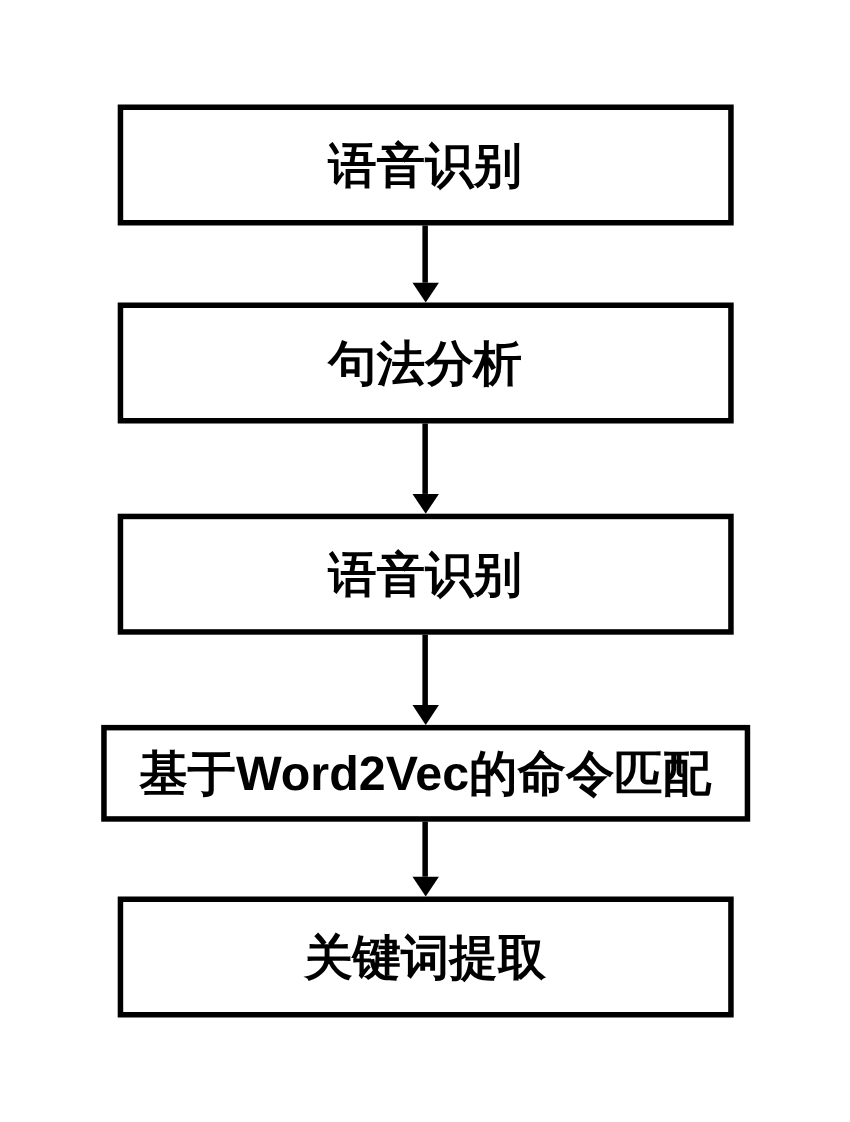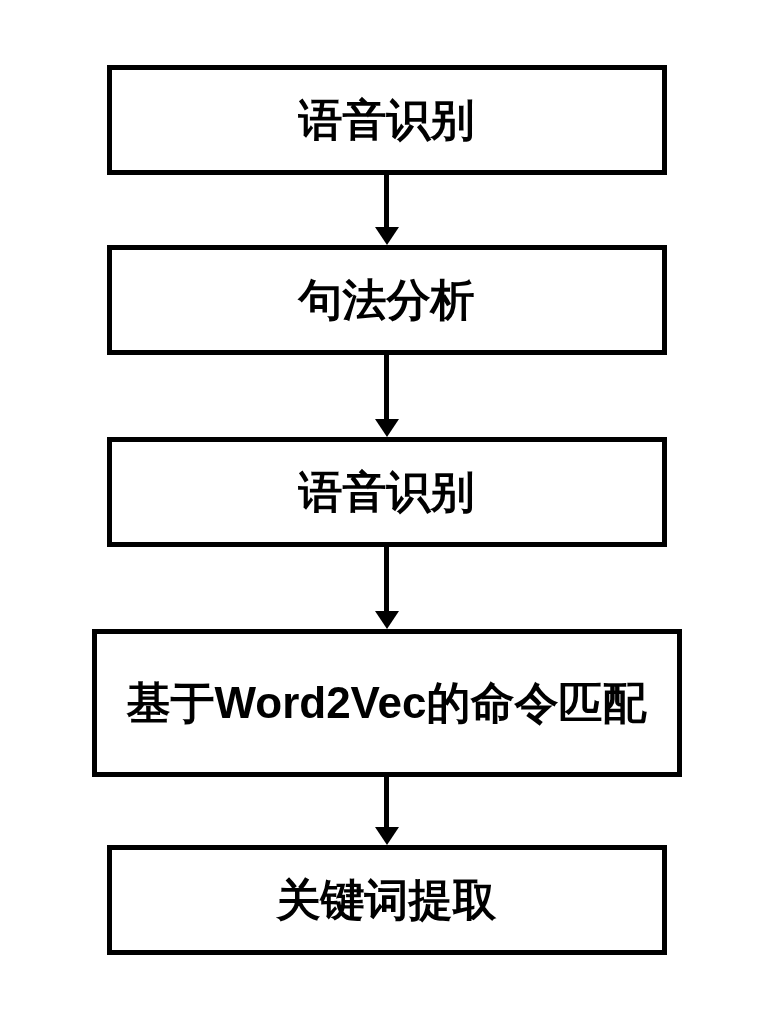--- a/index.html
+++ b/index.html
@@ -24,21 +24,21 @@
     align-items: center;
     justify-content: center;
     font-size: 44px;
     font-weight: 700;
     color: #000;
     background: #fff;
     white-space: nowrap;
     padding: 0 12px;
   }
   .box-small { width: 560px; height: 110px; }
-  .box-large { width: 590px; height: 148px; }
+  .box-large { width: 590px; height: 88px; }
   .arrow {
     display: flex;
     flex-direction: column;
     align-items: center;
   }
   .arrow-shaft {
     width: 5px;
     background: #000;
   }
   .arrow-head {

